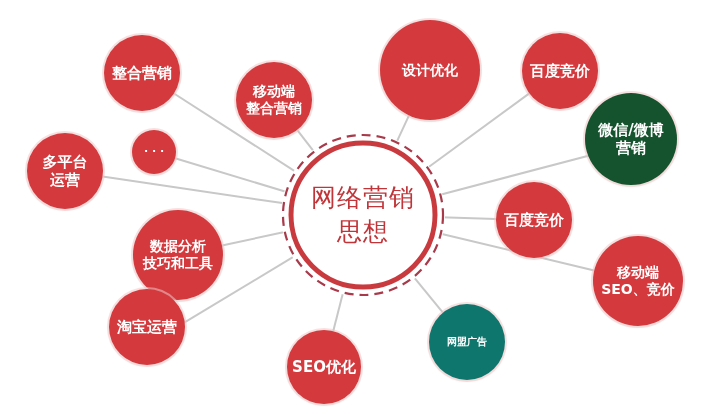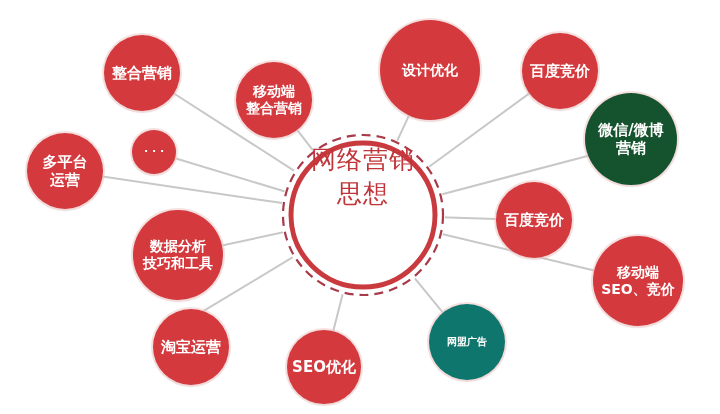--- a/index.html
+++ b/index.html
@@ -11,21 +11,21 @@
       position: absolute; border-radius: 50%;
       background: #d3393d;
       box-shadow: 0 0 0 2px rgba(240,200,200,0.55), 0 1px 3px rgba(0,0,0,0.12);
       display: flex; flex-direction: column; align-items: center; justify-content: center;
       color: #ffffff; font-weight: bold; text-align: center;
       cursor: pointer; box-sizing: border-box;
     }
     .node .line { display: block; white-space: nowrap; line-height: 1.2; }
     .hub {
       position: absolute; border-radius: 50%;
-      display: flex; flex-direction: column; align-items: center; 
+      display: flex; flex-direction: column; align-items: center; justify-content: center;
       color: #c0353a; text-align: center;
     }
     .hub .line { display: block; white-space: nowrap; font-size: 25px; line-height: 1.35; letter-spacing: 1px; }
   </style>
 </head>
 <body>
 
 <div id="canvas">
   <svg class="lines" id="connectors" width="720" height="414">
       <line x1="297.4" y1="172.8" x2="174.0" y2="93.5" stroke="#c8c8c8" stroke-width="2"></line>
@@ -81,20 +81,20 @@
         <span class="line">数据分析</span>
         <span class="line">技巧和工具</span>
       </div>
       <div class="node" style="left: 593px; top: 236px; width: 90px; height: 90px; font-size: 14px; background: rgb(211, 57, 61);">
         <span class="line">移动端</span>
         <span class="line">SEO、竞价</span>
       </div>
       <div class="node" style="left: 429px; top: 304px; width: 76px; height: 76px; font-size: 10px; background: #0f766e;">
         <span class="line">网盟广告</span>
       </div>
-      <div class="node" style="left: 109px; top: 309px; width: 76px; height: 76px; font-size: 15px; background: rgb(211, 57, 61); margin-left: 44px;">
+      <div class="node" style="left: 109px; top: 289px; width: 76px; height: 76px; font-size: 15px; background: rgb(211, 57, 61);">
         <span class="line">淘宝运营</span>
       </div>
       <div class="node" style="left: 287px; top: 330px; width: 74px; height: 74px; font-size: 15px; background: rgb(211, 57, 61);">
         <span class="line">SEO优化</span>
       </div>
     </div>
 </div>
 
 </body></html>

